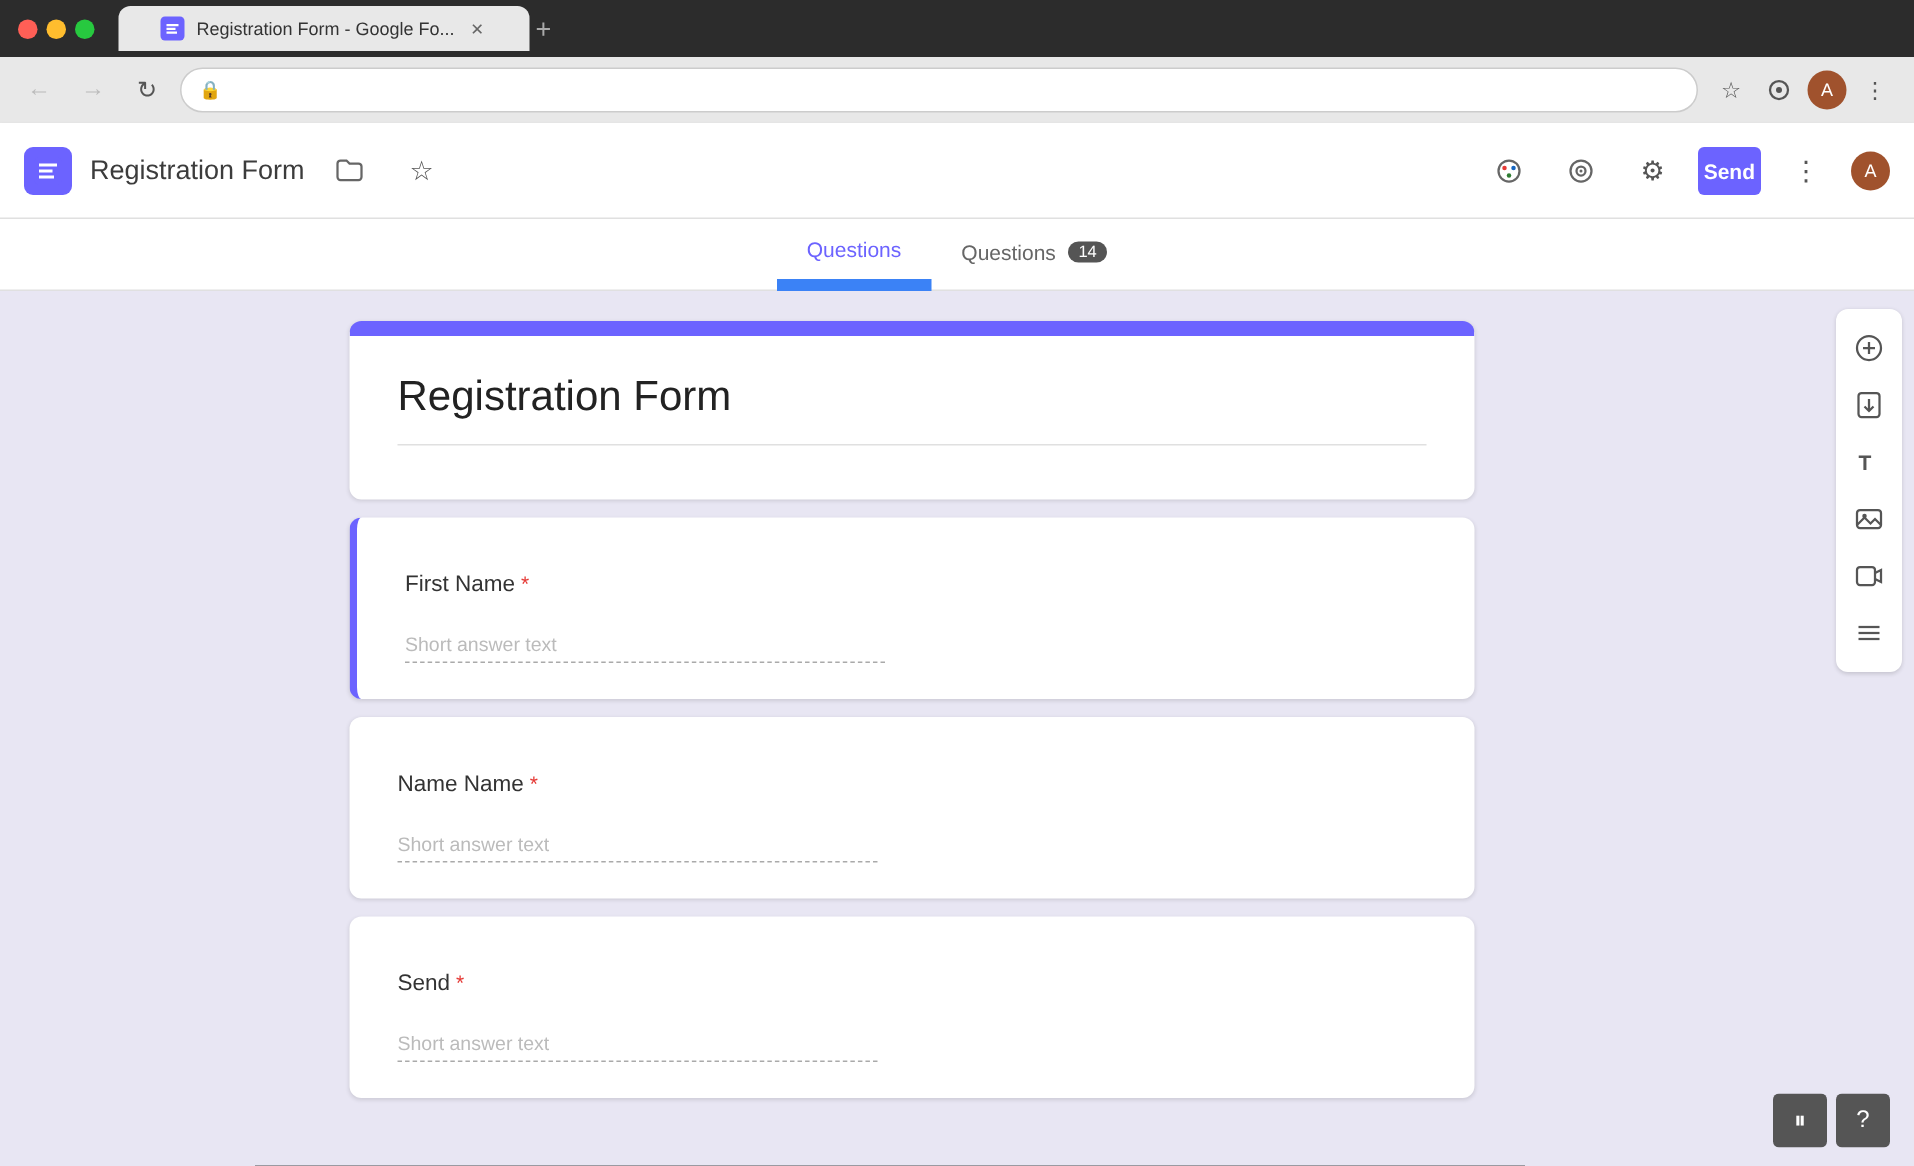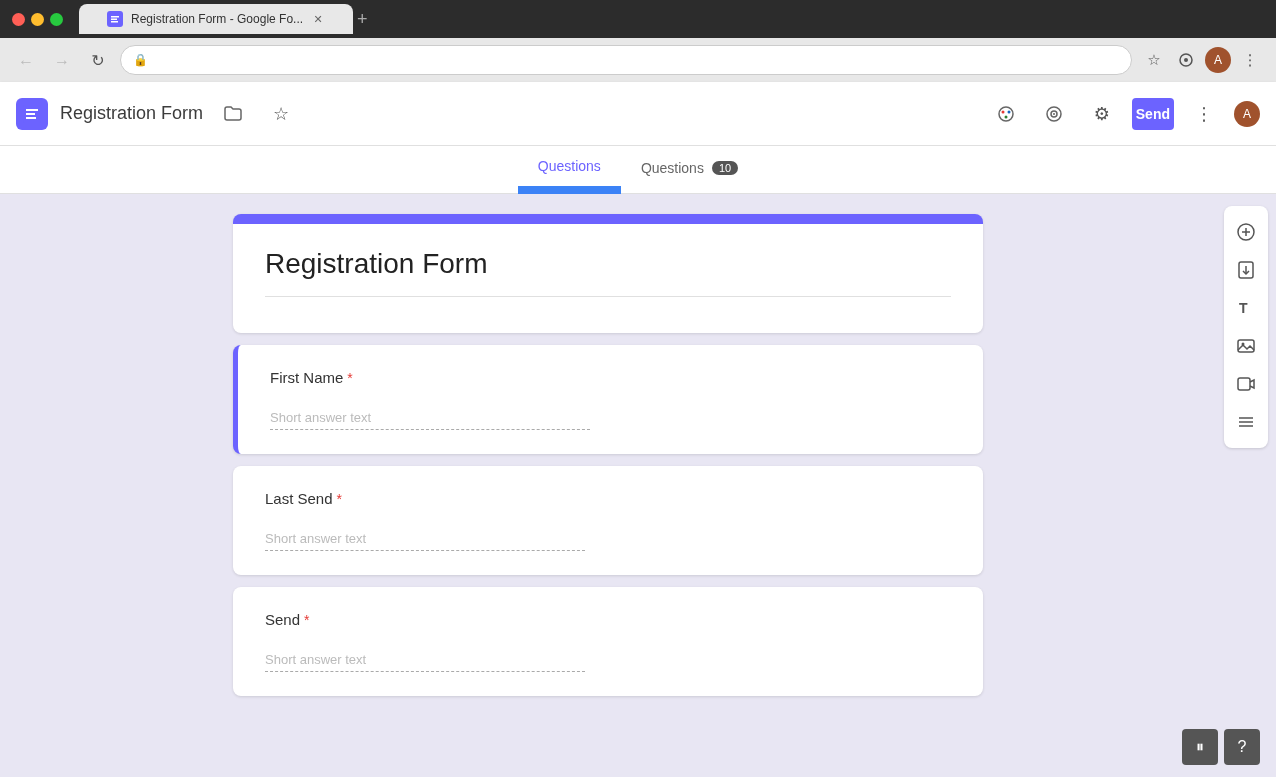--- a/index.html
+++ b/index.html
@@ -207,21 +207,21 @@
     .form-description {
       font-size: 14px;
       color: #444;
       line-height: 1.5;
     }
 
     .field-label {
       font-size: 15px;
       color: #333;
       margin-bottom: 20px;
-      display: flex; align-items: flex-end; gap: 4px;
+      display: flex; align-items: flex-start; gap: 4px; margin-top: 12px;
     }
     .required-star { color: #e53935; font-size: 14px; }
     .short-answer {
       font-size: 13px;
       color: #ef4444;
       border: none;
       border-bottom: 1px dashed #aaa;
       outline: none;
       width: 320px;
       padding: 4px 0;
@@ -358,21 +358,21 @@
   <div class="header-icon-btn">⋮</div>
   <div class="avatar">A</div>
 </div>
 
 <div class="tabs-bar">
   <div class="form-tab active">
     <span>Questions</span>
   </div>
   <div class="form-tab">
     <span>Questions</span>
-    <span class="badge">10</span>
+    <span class="badge">14</span>
   </div>
 </div>
 
 <div class="main-content">
   <div class="form-area">
 
     <div class="form-card header-card">
       <div class="card-inner">
         <div class="form-title">Registration Form</div>
         <hr class="form-divider">
@@ -385,21 +385,21 @@
           <span>First Name</span>
           <span class="required-star">*</span>
         </div>
         <input class="short-answer" type="text" placeholder="Short answer text" style="">
       </div>
     </div>
 
     <div class="form-card">
       <div class="card-inner">
         <div class="field-label">
-          <span>Last Send</span>
+          <span>Name Name</span>
           <span class="required-star">*</span>
         </div>
         <input class="short-answer" type="text" placeholder="Short answer text" style="">
       </div>
     </div>
 
     <div class="form-card">
       <div class="card-inner">
         <div class="field-label">
           <span>Send</span>

